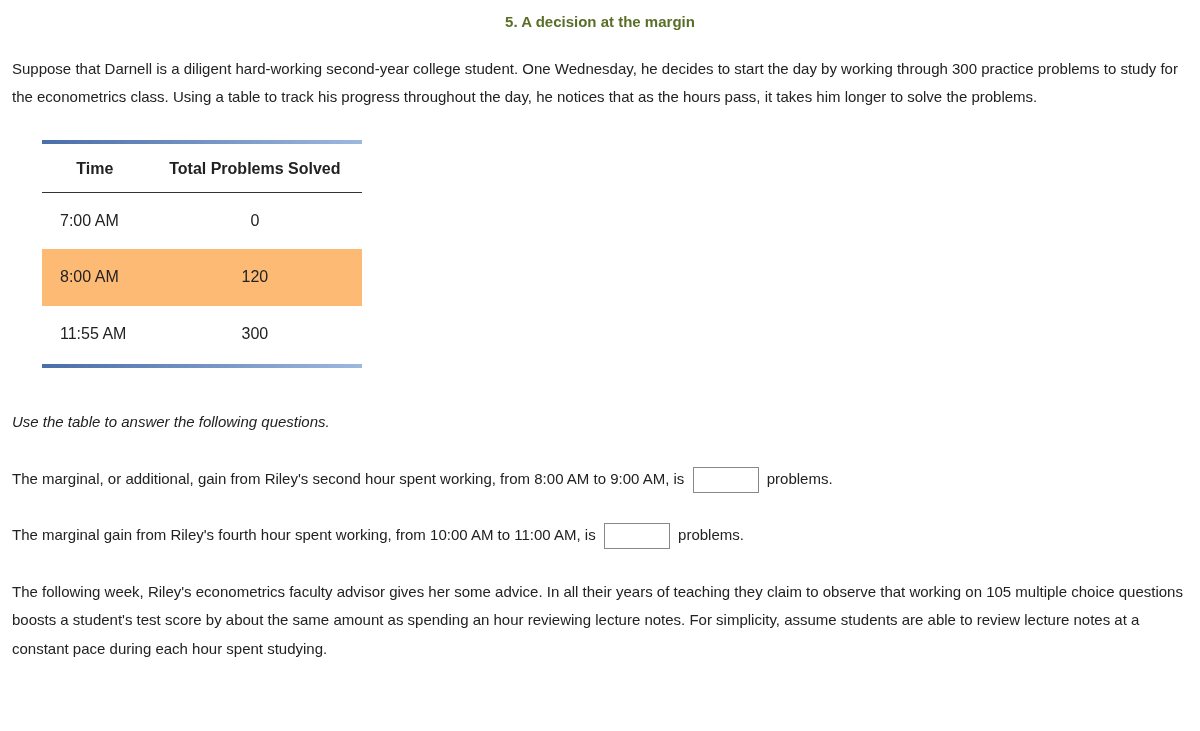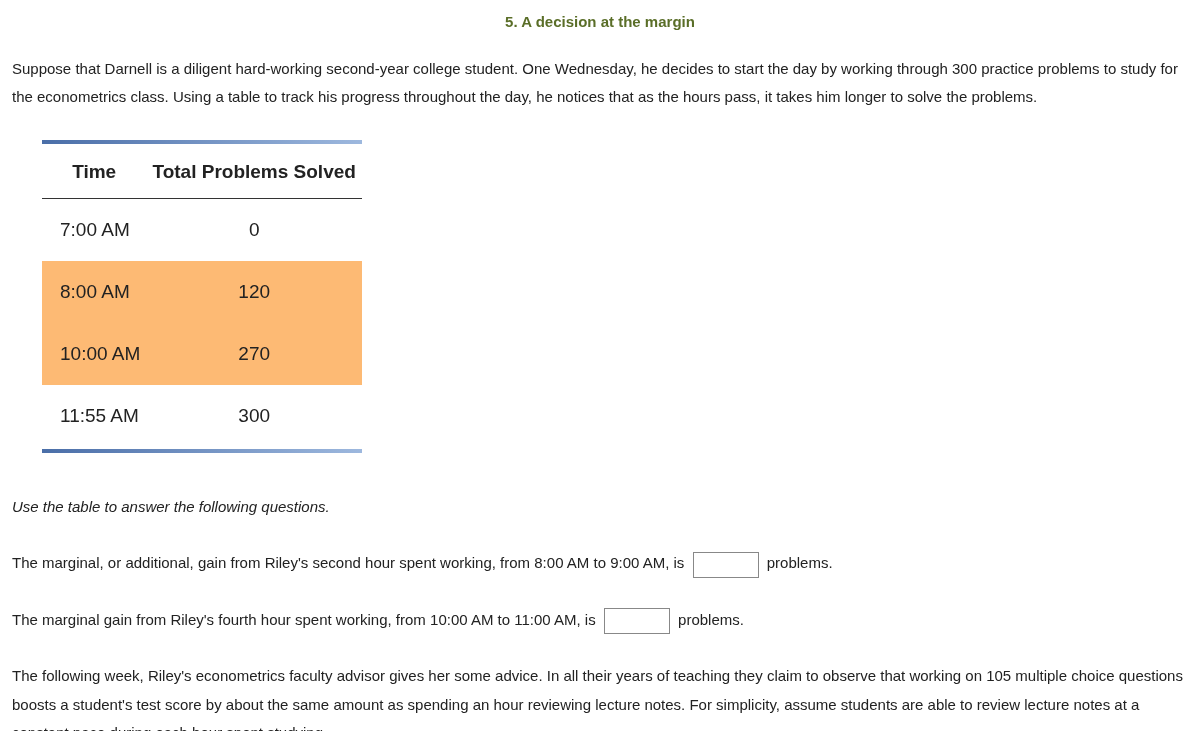--- a/index.html
+++ b/index.html
@@ -30,21 +30,21 @@
     background: linear-gradient(to right, #4a6ea8 0%, #9db8de 100%);
     margin-bottom: 2px;
   }
   .bar.bottom {
     margin-top: 2px;
     margin-bottom: 0;
   }
   table {
     border-collapse: collapse;
     width: 100%;
-    font-size: 19px;
+    font-size: 16px;
   }
   th {
     text-align: center;
     font-weight: bold;
     padding: 8px 6px;
     border-bottom: 1px solid #333;
   }
   td {
     text-align: center;
     padding: 13px 6px;
@@ -91,24 +91,20 @@
     </thead>
     <tbody>
       <tr>
         <td>7:00 AM</td>
         <td>0</td>
       </tr>
       <tr class="shade">
         <td>8:00 AM</td>
         <td>120</td>
       </tr>
-      <tr class="shade">
-        <td>10:00 AM</td>
-        <td>270</td>
-      </tr>
       <tr>
         <td>11:55 AM</td>
         <td>300</td>
       </tr>
     </tbody>
   </table>
   <div class="bar bottom"></div>
 </div>
 
 <div class="instruction">Use the table to answer the following questions.</div>

